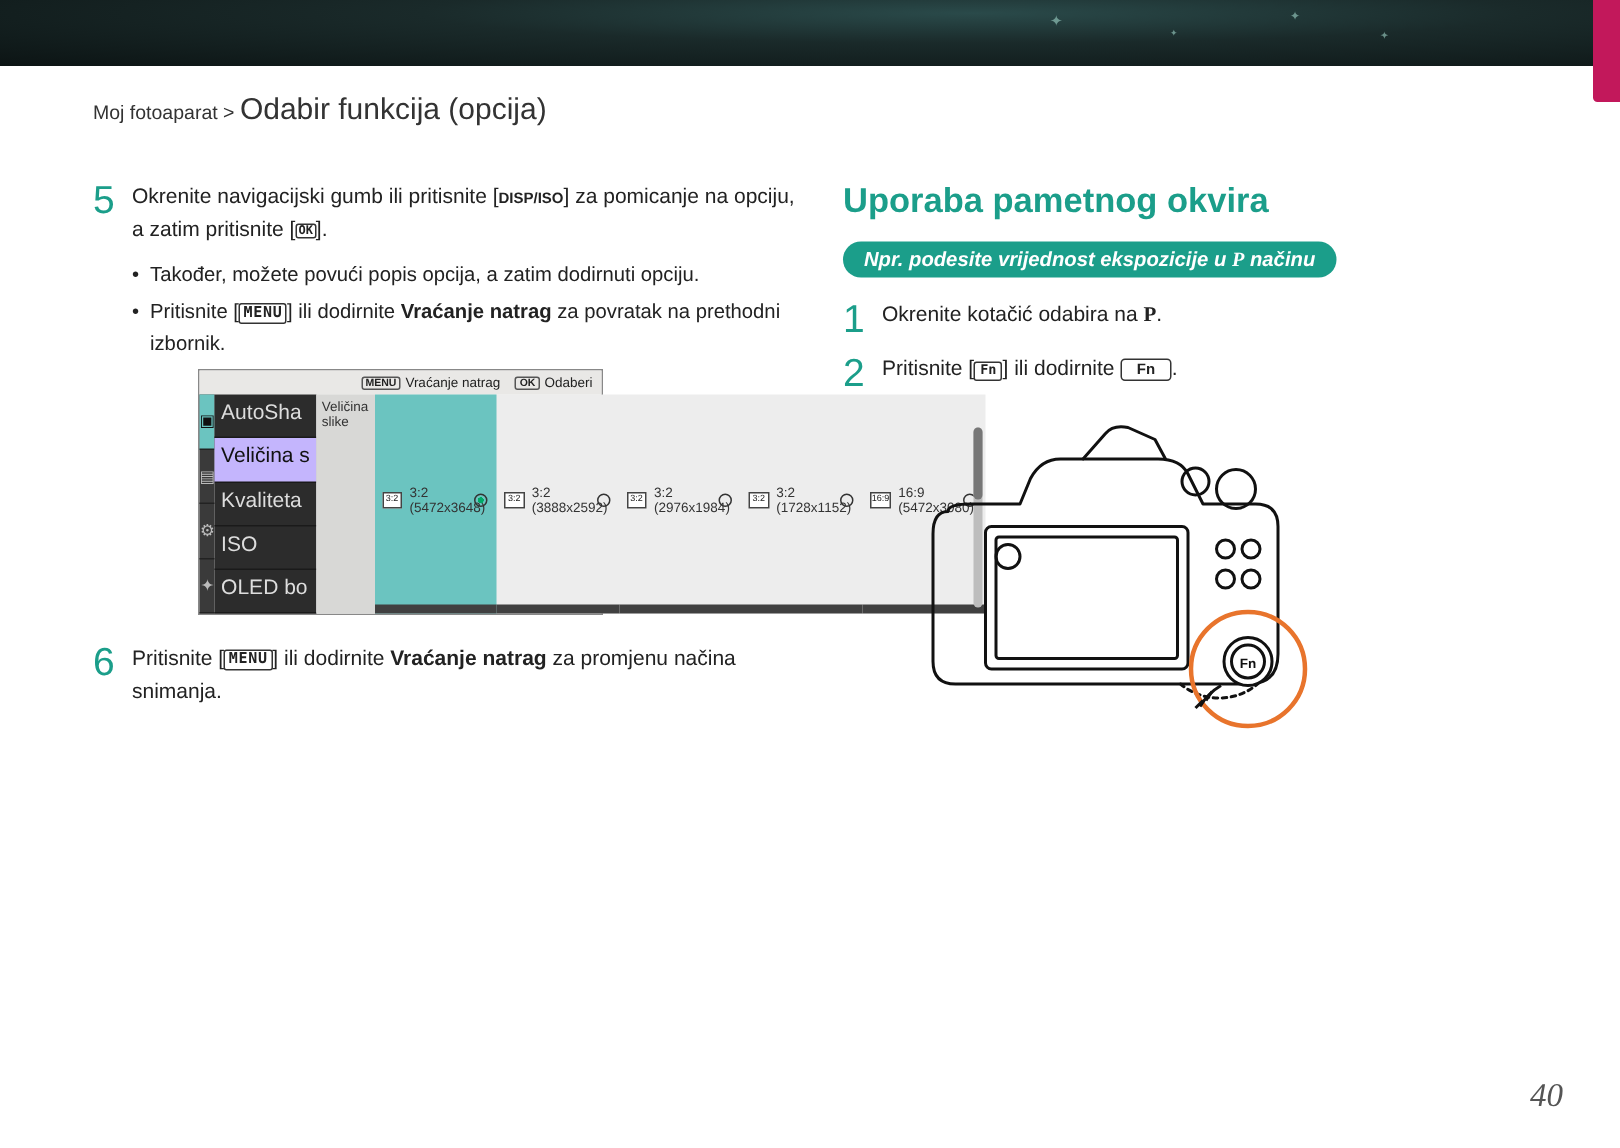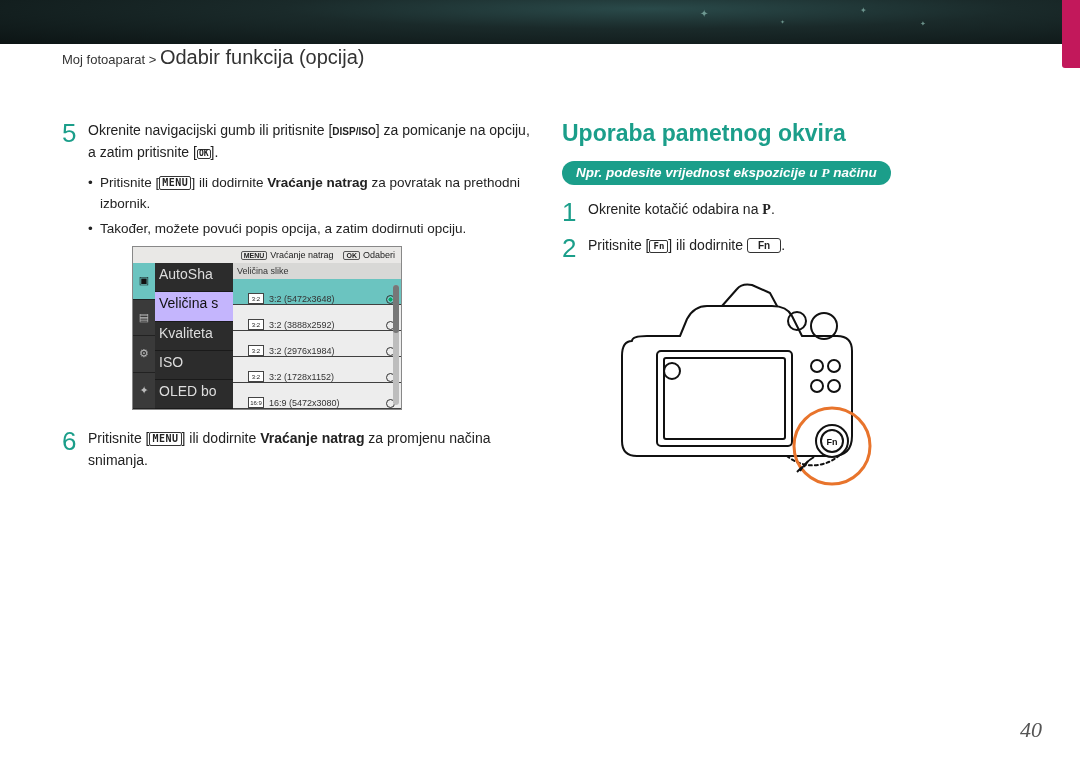--- a/index.html
+++ b/index.html
@@ -26,21 +26,21 @@
     border-bottom-left-radius: 3px;
   }
   .header-band .star { position:absolute; color:#9fd4c8; opacity:.6; }
   .s1{top:8px;left:700px;font-size:10px}
   .s2{top:18px;left:780px;font-size:6px}
   .s3{top:6px;left:860px;font-size:8px}
   .s4{top:20px;left:920px;font-size:7px}
 
   .breadcrumb {
     position: absolute;
-    top: 46px; left: 62px;
+    top: 62px; left: 62px;
     font-size: 13px;
     color: #333;
   }
   .breadcrumb .section {
     font-size: 20px;
     font-weight: 400;
   }
 
   .col-left {
     position: absolute;
@@ -142,23 +142,23 @@
   }
   .lcd-top .grp{display:flex;align-items:center;gap:3px}
   .lcd-top .mini{border:1px solid #555;border-radius:2px;padding:0 2px;font-size:7px;font-weight:700}
   .lcd-body{display:flex;height:146px}
   .lcd-tabs{width:22px;background:#3a3a3a;display:flex;flex-direction:column}
   .lcd-tabs div{flex:1;display:flex;align-items:center;justify-content:center;color:#bbb;font-size:11px;border-bottom:1px solid #222}
   .lcd-tabs .active{background:#6bc4c0;color:#111}
   .lcd-menu{width:78px;background:#2c2c2c;color:#ddd;display:flex;flex-direction:column}
   .lcd-menu div{flex:1;padding:3px 4px;font-size:14px;border-bottom:1px solid #1a1a1a;white-space:nowrap;overflow:hidden}
   .lcd-menu .sel{background:#c4b5fd;color:#111}
-  .lcd-list{flex:1;background:#ededed;display:flex;flex-direction:column}
+  .lcd-list{flex:1;background:#ededed;display:flex;flex-direction:row}
   .lcd-list-h{background:#d8d8d6;padding:3px 4px;font-size:9px;color:#333}
-  .lcd-row{flex:1;display:flex;align-items:flex-end;padding:0 15px;border-bottom:1px solid #404040;gap:5px;position:relative}
+  .lcd-row{flex:1;display:flex;align-items:center;padding:0 5px;border-bottom:6px solid #404040;gap:5px;position:relative}
   .lcd-row.sel{background:#6bc4c0}
   .lcd-row .ic{border:1px solid #444;width:16px;height:11px;font-size:6px;display:flex;align-items:center;justify-content:center;background:#fff}
   .lcd-row .txt{font-size:9px;color:#333}
   .lcd-row .rad{position:absolute;right:6px;width:9px;height:9px;border:1px solid #333;border-radius:50%}
   .lcd-row.sel .rad{background:radial-gradient(circle,#0a6 0 40%,transparent 41%)}
   .lcd-sb{position:absolute;right:2px;top:22px;bottom:4px;width:6px;background:#bdbdbd;border-radius:3px}
   .lcd-sb::after{content:"";position:absolute;left:0;right:0;top:0;height:40%;background:#777;border-radius:3px}
 
   
   .section-title {
@@ -217,24 +217,24 @@
 <div class="col-left">
 
   <div class="step">
     <div class="step-num">5</div>
     <div class="step-body">
       <span>Okrenite navigacijski gumb ili pritisnite [</span><span class="icon-disp">DISP/ISO</span><span>] za pomicanje na opciju, a zatim pritisnite [</span><span class="icon-box icon-ok">OK</span><span>].</span>
     </div>
   </div>
 
   <ul class="bullets">
+    <li>Također, možete povući popis opcija, a zatim dodirnuti opciju.</li>
     <li>
       <span>Pritisnite [</span><span class="icon-box icon-menu">MENU</span><span>] ili dodirnite </span><span class="bold">Vraćanje natrag</span><span> za povratak na prethodni izbornik.</span>
     </li>
-    <li>Također, možete povući popis opcija, a zatim dodirnuti opciju.</li>
   </ul>
 
   <div class="lcd">
     <div class="lcd-top">
       <div class="grp">
           <span class="mini">MENU</span>
           <span style="line-height:1">Vraćanje natrag</span>
         </div>
       <div class="grp">
           <span class="mini">OK</span>

